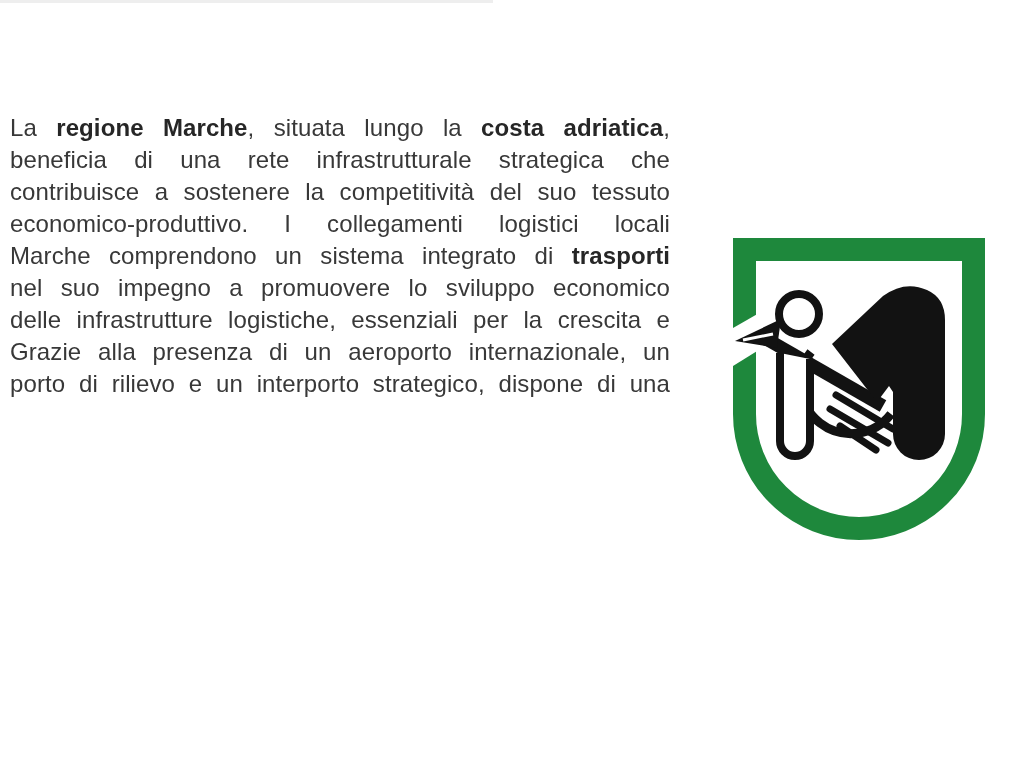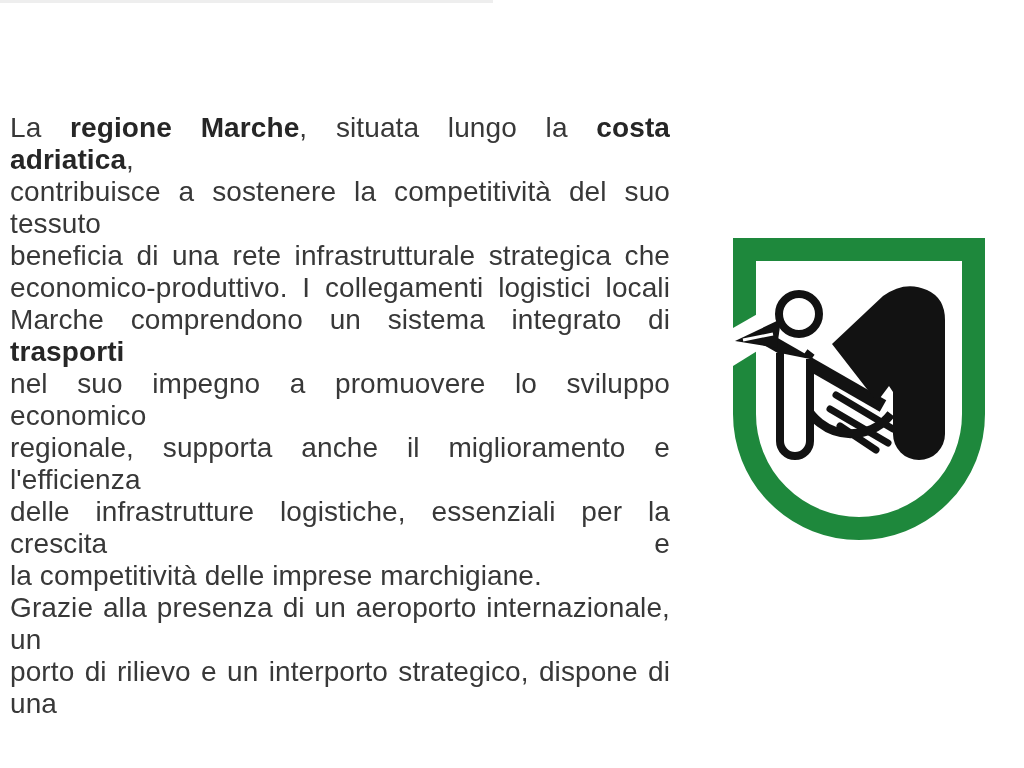--- a/index.html
+++ b/index.html
@@ -7,21 +7,21 @@
     width:1024px;height:768px;position:relative;overflow:hidden;
     background:#ffffff;
     font-family:"Liberation Sans","DejaVu Sans",sans-serif;
   }
   .top-divider{
     position:absolute;left:0;top:0;height:3px;width:493px;
     background:var(--divider,#eeeeee);
   }
   .body-text{
     position:absolute;left:10px;top:112px;width:660px;
-    font-size:28px;line-height:32px;color:var(--text,#383838);
+    font-size:24px;line-height:32px;color:var(--text,#383838);
     letter-spacing:0.1px;
   }
   .body-text .line{
     text-align:justify;
     text-align-last:justify;
     white-space:normal;
   }
   .body-text .line.last{
     text-align-last:left;
   }
@@ -31,28 +31,26 @@
   }
   .logo-wrap svg{display:block;width:100%;height:100%;}
 </style>
 </head>
 <body>
 
 <div class="top-divider"></div>
 
 <div class="body-text">
     <div class="line"><span>La </span><span class="bold">regione Marche</span><span>, situata lungo la </span><span class="bold">costa adriatica</span><span>,</span></div>
+    <div class="line"><span>beneficia di una rete infrastrutturale strategica che</span></div>
     <div class="line"><span>contribuisce a sostenere la competitività del suo tessuto</span></div>
-    <div class="line"><span>beneficia di una rete infrastrutturale strategica che</span></div>
     <div class="line"><span>economico-produttivo. I collegamenti logistici locali</span></div>
     <div class="line"><span>Marche comprendono un sistema integrato di </span><span class="bold">trasporti</span></div>
     <div class="line"><span>nel suo impegno a promuovere lo sviluppo economico</span></div>
-    <div class="line"><span>regionale, supporta anche il miglioramento e l'efficienza</span></div>
     <div class="line"><span>delle infrastrutture logistiche, essenziali per la crescita e</span></div>
-    <div class="line last"><span>la competitività delle imprese marchigiane.</span></div>
     <div class="line"><span>Grazie alla presenza di un aeroporto internazionale, un</span></div>
     <div class="line"><span>porto di rilievo e un interporto strategico, dispone di una</span></div>
   </div>
 
 <div class="logo-wrap">
   <svg viewBox="0 0 252 302" aria-hidden="true">
 
     <path d="M 11.5,11.5 L 240.5,11.5 L 240.5,176 A 114.5,114.5 0 0 1 11.5,176 Z" fill="var(--logo-field,#fff)" stroke="var(--green,#1e883c)" stroke-width="23" stroke-linejoin="miter"></path>
 
     <polygon points="0,90 42,66 42,102 0,128" fill="var(--logo-field,#fff)"></polygon>

